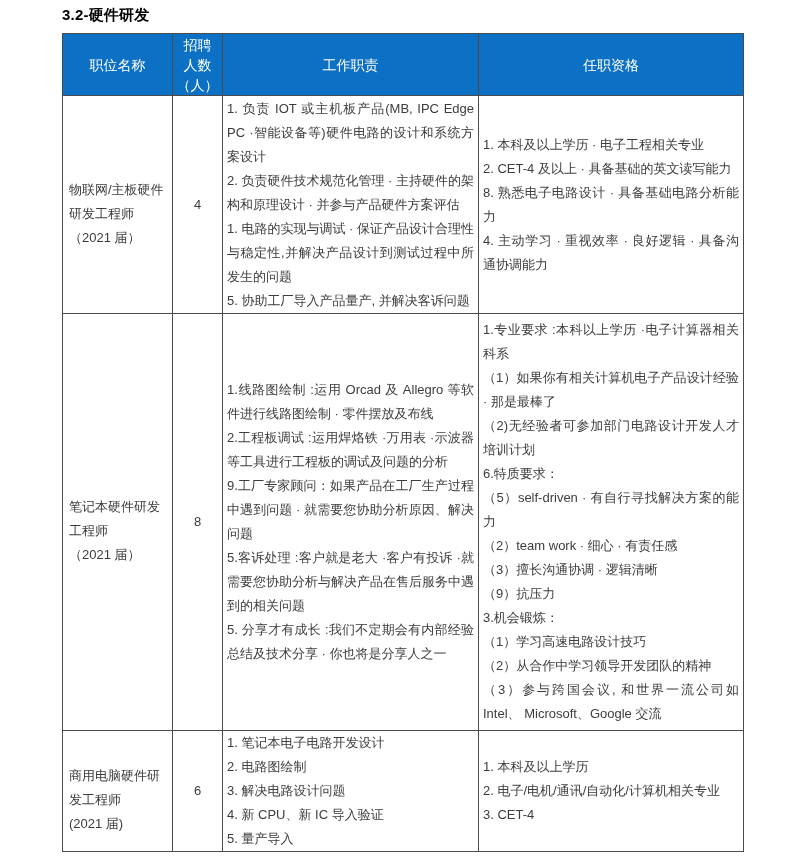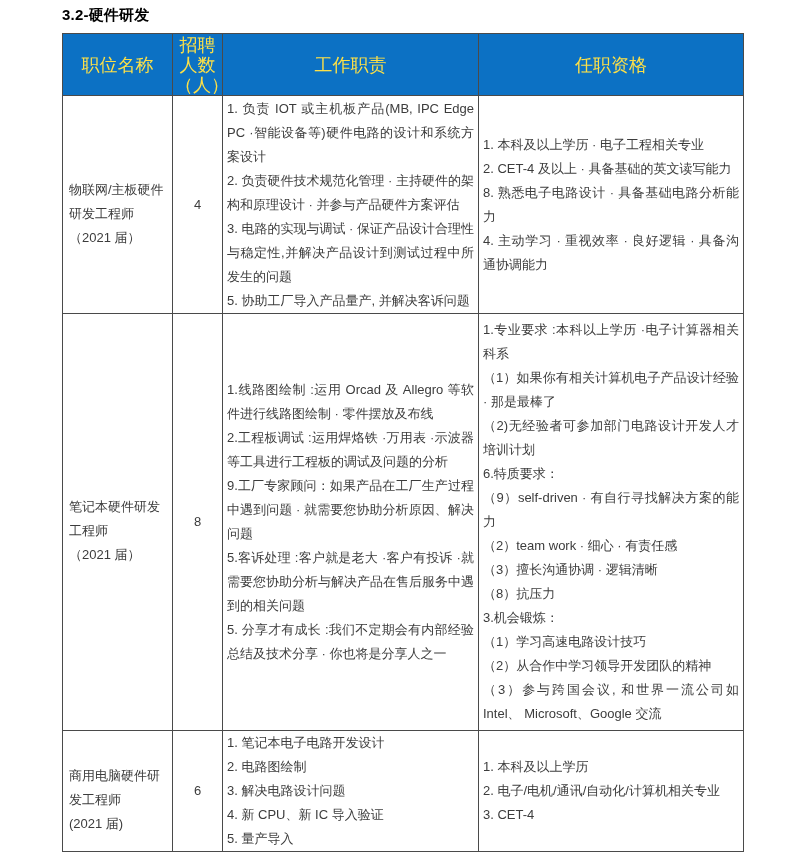--- a/index.html
+++ b/index.html
@@ -30,23 +30,23 @@
     table-layout: fixed;
     width: 681px;
   }
   th, td {
     border: 1px solid #4a4a4a;
     overflow: hidden;
   }
   thead tr { height: 62px; }
   th {
     background: #0c71c4;
-    color: #fde047;
+    color: #ffffff;
     font-weight: normal;
-    font-size: 18px;
+    font-size: 14px;
     text-align: center;
     vertical-align: middle;
     line-height: 20px;
   }
   th.col-count { white-space: pre-line; padding: 0 2px; }
   tbody tr:nth-child(1) { height: 218px; }
   tbody tr:nth-child(2) { height: 417px; }
   tbody tr:nth-child(3) { height: 118px; }
   td {
     color: #3c3c3c;
@@ -92,21 +92,21 @@
     </thead>
     <tbody>
       <tr>
         <td class="cell-position">物联网/主板硬件
 研发工程师
 （2021 届）</td>
         <td class="cell-count">4</td>
         <td class="cell-duties">
             <div class="li">1. 负责 IOT 或主机板产品(MB, IPC  Edge PC ·智能设备等)硬件电路的设计和系统方案设计</div>
             <div class="li">2. 负责硬件技术规范化管理 · 主持硬件的架构和原理设计 · 并参与产品硬件方案评估</div>
-            <div class="li">3. 电路的实现与调试 · 保证产品设计合理性与稳定性,并解决产品设计到测试过程中所发生的问题</div>
+            <div class="li">1. 电路的实现与调试 · 保证产品设计合理性与稳定性,并解决产品设计到测试过程中所发生的问题</div>
             <div class="li">5. 协助工厂导入产品量产, 并解决客诉问题</div>
           </td>
         <td class="cell-quals">
             <div class="li">1. 本科及以上学历 · 电子工程相关专业</div>
             <div class="li">2. CET-4 及以上 · 具备基础的英文读写能力</div>
             <div class="li">8. 熟悉电子电路设计 · 具备基础电路分析能力</div>
             <div class="li">4. 主动学习 · 重视效率 · 良好逻辑 · 具备沟通协调能力</div>
           </td>
       </tr>
       <tr>
@@ -119,24 +119,24 @@
             <div class="li">2.工程板调试 :运用焊烙铁 ·万用表 ·示波器等工具进行工程板的调试及问题的分析</div>
             <div class="li">9.工厂专家顾问：如果产品在工厂生产过程中遇到问题 · 就需要您协助分析原因、解决问题</div>
             <div class="li">5.客诉处理 :客户就是老大 ·客户有投诉 ·就需要您协助分析与解决产品在售后服务中遇到的相关问题</div>
             <div class="li">5. 分享才有成长 :我们不定期会有内部经验总结及技术分享 · 你也将是分享人之一</div>
           </td>
         <td class="cell-quals">
             <div class="li">1.专业要求 :本科以上学历 ·电子计算器相关科系</div>
             <div class="li">（1）如果你有相关计算机电子产品设计经验 · 那是最棒了</div>
             <div class="li">（2)无经验者可参加部门电路设计开发人才培训计划</div>
             <div class="li">6.特质要求：</div>
-            <div class="li">（9）self-driven · 有自行寻找解决方案的能力</div>
+            <div class="li">（5）self-driven · 有自行寻找解决方案的能力</div>
             <div class="li">（2）team work · 细心 · 有责任感</div>
             <div class="li">（3）擅长沟通协调 · 逻辑清晰</div>
-            <div class="li">（8）抗压力</div>
+            <div class="li">（9）抗压力</div>
             <div class="li">3.机会锻炼：</div>
             <div class="li">（1）学习高速电路设计技巧</div>
             <div class="li">（2）从合作中学习领导开发团队的精神</div>
             <div class="li">（3）参与跨国会议, 和世界一流公司如 Intel、 Microsoft、Google 交流</div>
           </td>
       </tr>
       <tr>
         <td class="cell-position">商用电脑硬件研
 发工程师
 (2021 届)</td>

